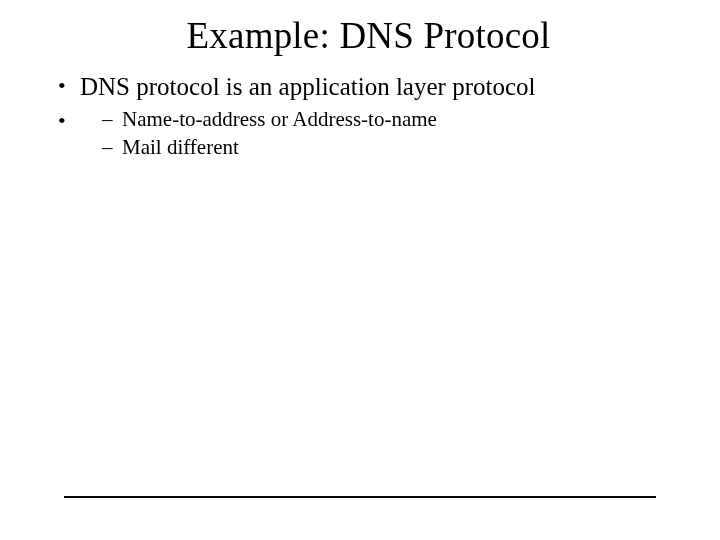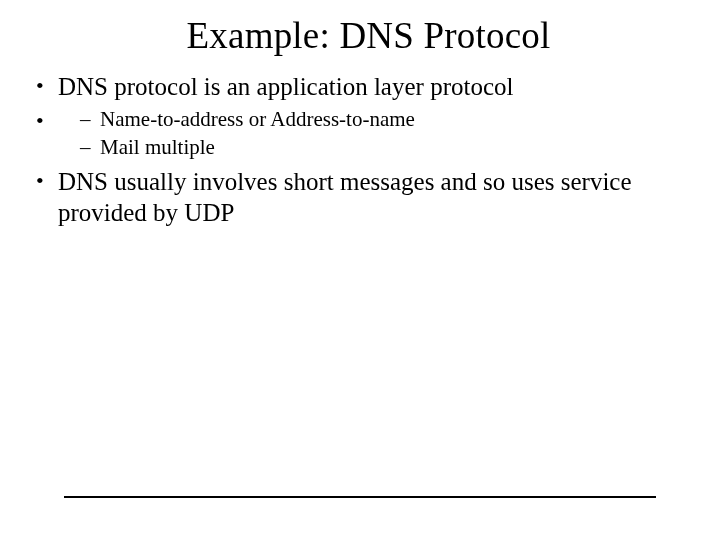--- a/index.html
+++ b/index.html
@@ -19,21 +19,21 @@
   }
   .title {
     text-align: center;
     font-size: 37px;
     font-weight: normal;
     padding-top: 14px;
     letter-spacing: 0.2px;
     margin-left: 17px;
   }
   .body {
-    padding: 14px 34px 0 30px;
+    padding: 14px 34px 0 52px;
     font-size: 25px;
     line-height: 1.25;
   }
   ul.level1 {
     list-style: none;
     margin: 0;
     padding: 0;
   }
   ul.level1 > li {
     position: relative;
@@ -79,21 +79,20 @@
 
 <div class="slide">
   <div class="title">Example:  DNS Protocol</div>
 
   <div class="body">
     <ul class="level1">
       <li>DNS protocol is an application layer protocol</li>
       <li>
         <ul class="level2">
           <li>Name-to-address or Address-to-name</li>
-          <li>Mail multiple</li>
+          <li>Mail different</li>
         </ul>
       </li>
-      <li>DNS usually involves short messages and so uses service provided by UDP</li>
     </ul>
   </div>
 
   <div class="footer-rule"></div>
 </div>
 
 </body></html>

